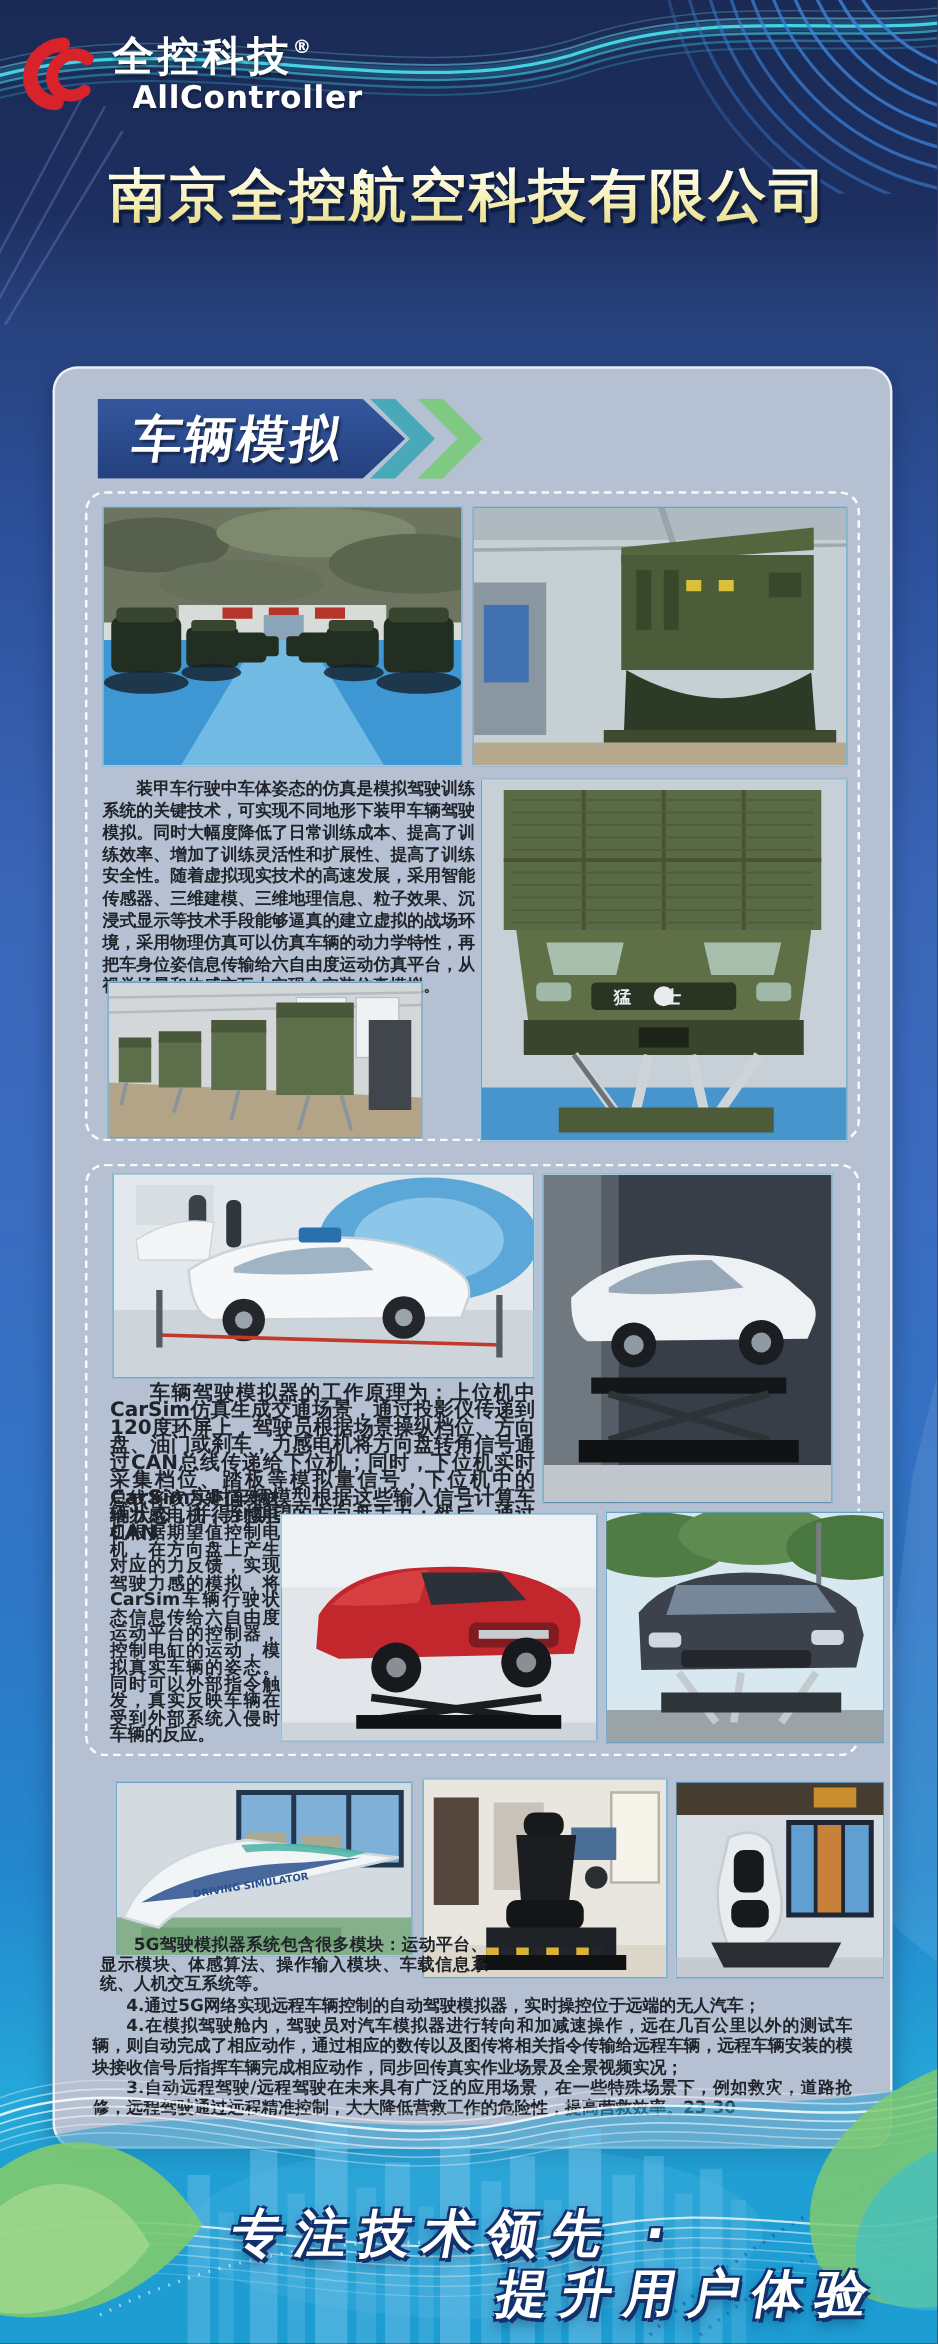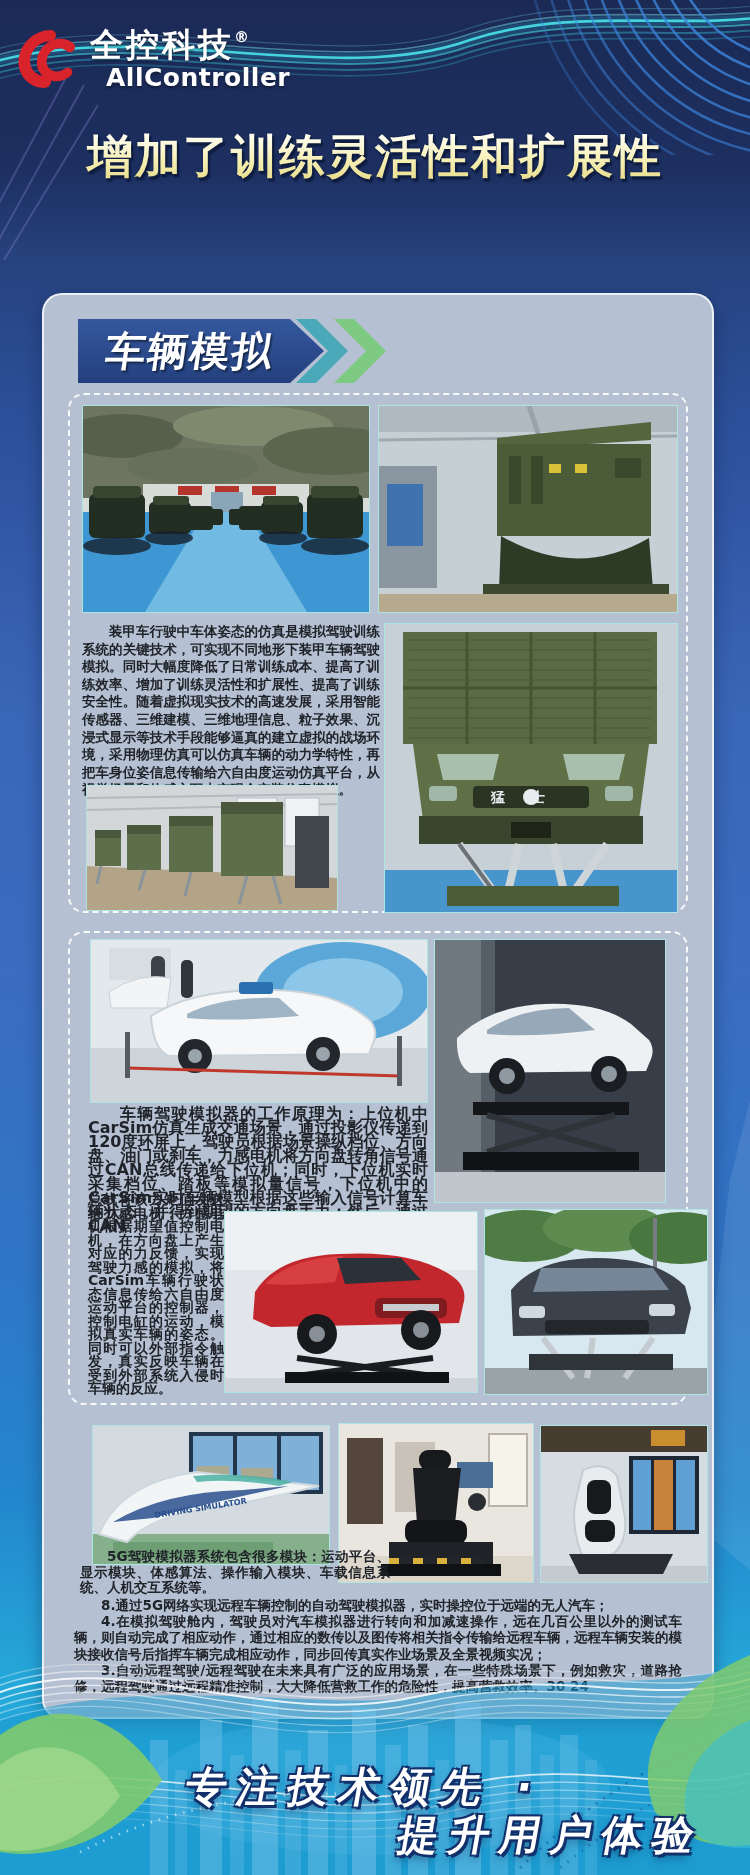--- a/index.html
+++ b/index.html
@@ -23,21 +23,21 @@
     border:2px solid rgba(255,255,255,.75);box-shadow:0 6px 18px rgba(10,20,50,.35);z-index:2;}
   .banner{left:34px;top:24px;height:64px;width:246px;background:linear-gradient(180deg,#34579d,#24407e);
     clip-path:polygon(0 0,calc(100% - 34px) 0,100% 50%,calc(100% - 34px) 100%,0 100%);
     display:flex;align-items:center;padding-left:28px;box-sizing:border-box;
     box-shadow:2px 3px 5px rgba(20,30,60,.4);}
   .banner span{color:#fff;font-size:40px;font-weight:bold;transform:skewX(-8deg);letter-spacing:2px;
     text-shadow:2px 2px 2px rgba(0,0,0,.45);}
   .dashed{border:2px dashed rgba(255,255,255,.9);border-radius:16px;box-sizing:border-box;}
   .sec1{left:24px;top:98px;width:620px;height:520px;}
   .sec2{left:24px;top:636px;width:620px;height:474px;}
-  .photo{border:1px solid rgba(255,255,255,.65);overflow:hidden;background:#14b8a6;text-align:center;}
+  .photo{border:1px solid rgba(255,255,255,.65);overflow:hidden;background:#0369a1;text-align:center;}
   .photo svg{width:100%;height:100%;}
   .p{color:#20242a;font-weight:bold;text-align:justify;}
   .indent{text-indent:2em;}
   .t1{left:38px;top:328px;width:298px;font-size:13.5px;line-height:17.6px;}
   .t2a{left:44px;top:812px;width:340px;font-size:16px;line-height:14px;}
   .t2b{left:44px;top:898px;width:136px;font-size:14px;line-height:13.5px;}
   .t3{left:36px;top:1254px;width:310px;font-size:13.5px;line-height:15.6px;}
   .items{left:30px;top:1302px;width:608px;font-size:13.5px;line-height:16.2px;}
   .items div{text-indent:2em;}
   
@@ -92,21 +92,21 @@
         <path d="M34 8 A 24 24 0 1 0 34 56" stroke-width="12"></path>
         <path d="M56 20 A 17 17 0 1 0 56 46" stroke-width="10"></path>
       </g>
     </svg>
     <div class="logo-txt">
       <div><span class="logo-cn">全控科技</span><span class="logo-reg">®</span></div>
       <div class="logo-en">AllController</div>
     </div>
   </div>
 
-  <div class="abs title">增加了训练灵活性和扩展性</div>
+  <div class="abs title">南京全控航空科技有限公司</div>
 
   <div class="abs card">
 
     <div class="abs banner">
       <span>车辆模拟</span>
     </div>
     <svg class="abs" style="left:252px;top:24px;" width="120" height="64" viewBox="0 0 120 64">
       <polygon points="0,0 20,0 52,32 20,64 0,64 32,32" fill="#4aa9b8"></polygon>
       <polygon points="38,0 58,0 90,32 58,64 38,64 70,32" fill="#7fca82"></polygon>
     </svg>
@@ -417,23 +417,23 @@
         <rect y="140" width="166" height="16" fill="#c4cad0"></rect>
         <path d="M42,44 q22,-10 34,6 l8,42 q2,24 -12,36 l-28,8 q-14,-30 -10,-58z" fill="#e9ecee" stroke="#c5ccd2" stroke-width="2"></path>
         <rect x="46" y="54" width="24" height="34" rx="8" fill="#17191d"></rect>
         <rect x="44" y="94" width="30" height="22" rx="8" fill="#17191d"></rect>
         <polygon points="28,128 132,128 122,148 38,148" fill="#2a2e33"></polygon>
       </svg>
     </div>
 
     <div class="abs p indent t3">5G驾驶模拟器系统包含很多模块：运动平台、显示模块、体感算法、操作输入模块、车载信息系统、人机交互系统等。</div>
     <div class="abs p items">
-      <div>8.通过5G网络实现远程车辆控制的自动驾驶模拟器，实时操控位于远端的无人汽车；</div>
+      <div>4.通过5G网络实现远程车辆控制的自动驾驶模拟器，实时操控位于远端的无人汽车；</div>
       <div>4.在模拟驾驶舱内，驾驶员对汽车模拟器进行转向和加减速操作，远在几百公里以外的测试车辆，则自动完成了相应动作，通过相应的数传以及图传将相关指令传输给远程车辆，远程车辆安装的模块接收信号后指挥车辆完成相应动作，同步回传真实作业场景及全景视频实况；</div>
-      <div>3.自动远程驾驶/远程驾驶在未来具有广泛的应用场景，在一些特殊场景下，例如救灾，道路抢修，远程驾驶通过远程精准控制，大大降低营救工作的危险性，提高营救效率。30 24</div>
+      <div>3.自动远程驾驶/远程驾驶在未来具有广泛的应用场景，在一些特殊场景下，例如救灾，道路抢修，远程驾驶通过远程精准控制，大大降低营救工作的危险性，提高营救效率。23 30</div>
     </div>
   </div>
 
   <svg class="abs z1" style="left:690px;top:1100px;" width="60" height="470" viewBox="0 0 60 470">
     <polygon points="60,0 60,470 0,420 40,80" fill="#ffffff" opacity=".09"></polygon>
   </svg>
 
   <svg class="abs z5" style="left:0;top:1600px;" width="750" height="275" viewBox="0 0 750 275">
     <defs>
       <path id="w1" d="M-10,96 C120,42 260,132 420,96 C560,64 660,112 760,76" fill="none"></path>

